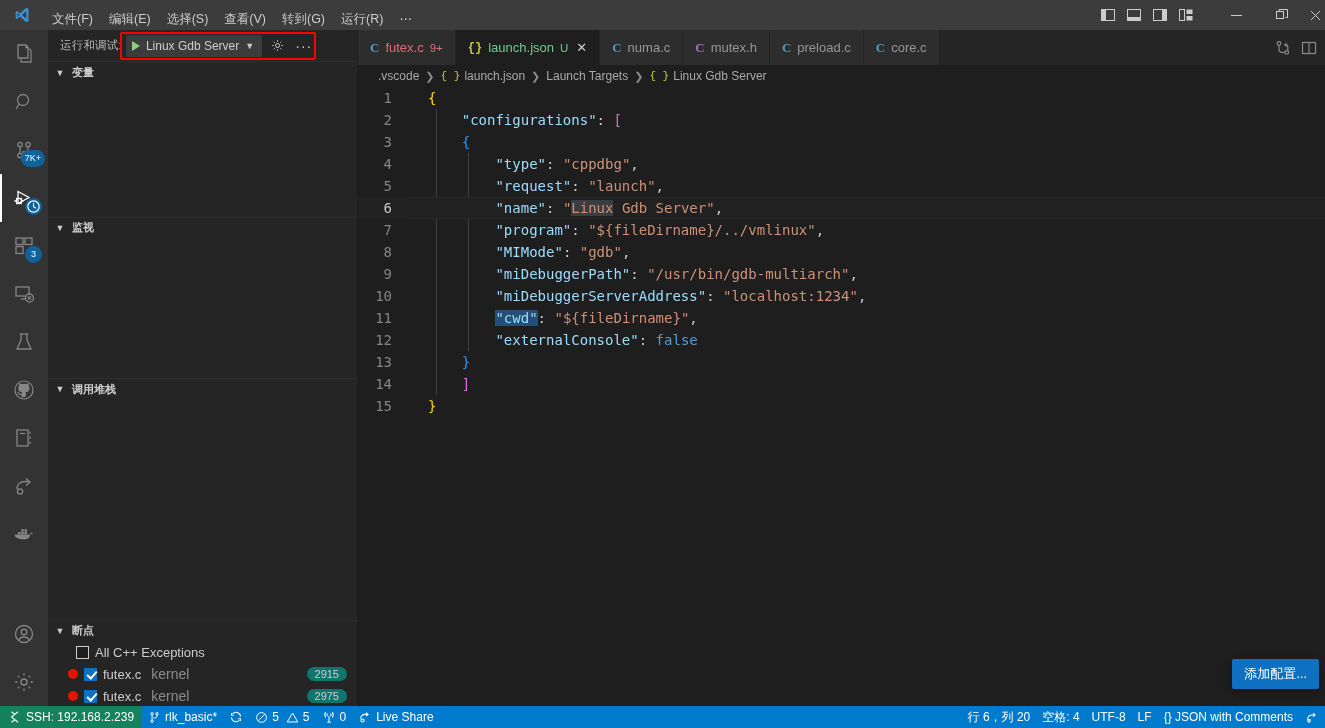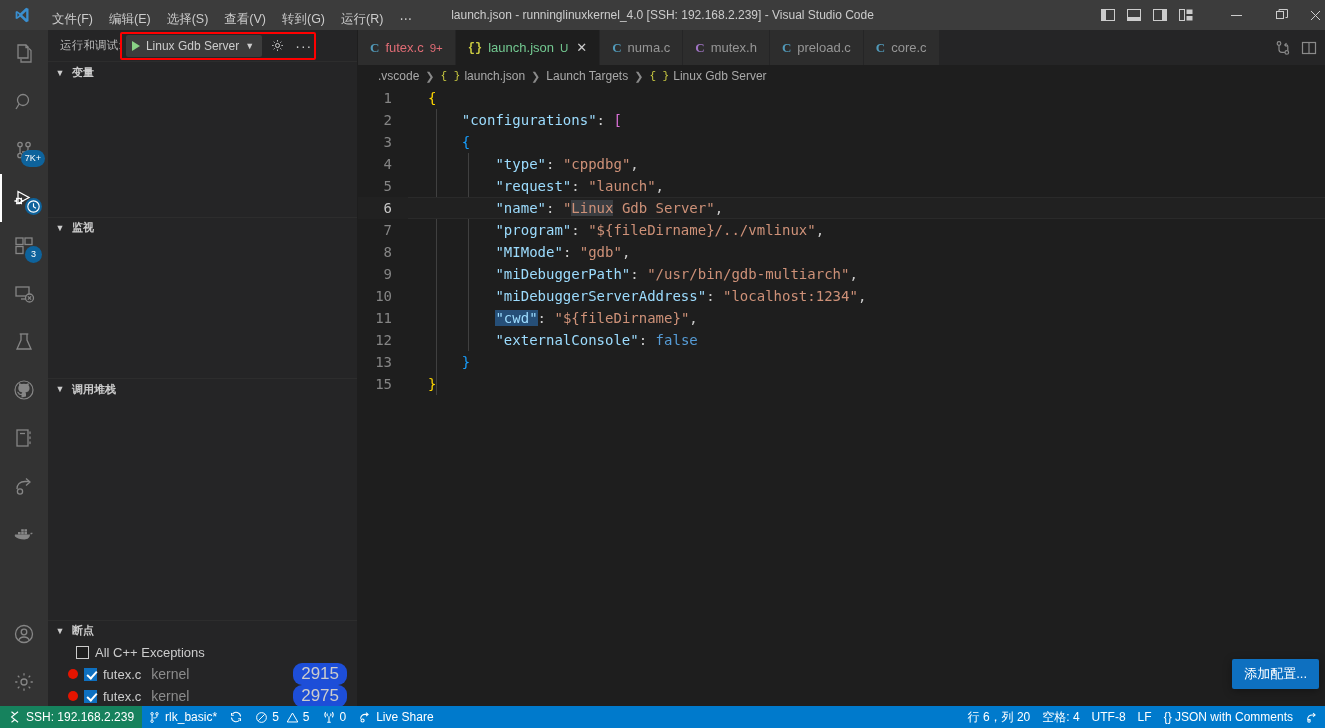--- a/index.html
+++ b/index.html
@@ -101,22 +101,22 @@
   }
   .bp-row .cb.checked { background: #0e70c0; border-color: #0e70c0; position: relative; }
   .bp-row .cb.checked::after {
     content: ""; position: absolute; left: 3.5px; top: 0.5px; width: 4px; height: 8px;
     border: solid #ffffff; border-width: 0 2px 2px 0; transform: rotate(42deg);
   }
   .bp-dot { width: 10px; height: 10px; border-radius: 50%; background: #e51400; margin-right: 6px; flex:0 0 10px;}
   .bp-name { color: #cccccc; }
   .bp-sub { color: #8c8c8c; margin-left: 10px; font-size: 14px; }
   .bp-line {
-    margin-left: auto; margin-right: 10px; background: #1d4ed8; color: #cccccc;
-    border-radius: 9px; font-size: 17px; padding: 1px 8px;
+    margin-left: auto; margin-right: 10px; background: #0f766e; color: #cccccc;
+    border-radius: 9px; font-size: 11px; padding: 1px 8px;
   }
   .bp-indent { padding-left: 28px; }
 
   
   .editor-area { flex: 1; display: flex; flex-direction: column; background: #1e1e1e; min-width: 0; position: relative; }
   .tabs { height: 35px; background: #252526; display: flex; flex: 0 0 35px; position: relative; }
   .tab {
     display: flex; align-items: center; gap: 6px; padding: 0 12px; height: 35px;
     background: #2d2d2d; color: #969696; font-size: 13px; border-right: 1px solid #252526;
     white-space: nowrap; position: relative; max-width: 240px;
@@ -206,21 +206,20 @@
     </div>
     <div class="menu">
       <div class="menu-item">文件(F)</div>
       <div class="menu-item">编辑(E)</div>
       <div class="menu-item">选择(S)</div>
       <div class="menu-item">查看(V)</div>
       <div class="menu-item">转到(G)</div>
       <div class="menu-item">运行(R)</div>
       <div class="menu-item">⋯</div>
     </div>
-    <div class="title-center">launch.json - runninglinuxkernel_4.0 [SSH: 192.168.2.239] - Visual Studio Code</div>
     <div class="title-right">
       <div class="layout-btn">
         <svg width="16" height="16" viewBox="0 0 16 16">
             <rect x="1.5" y="2.5" width="13" height="11" fill="none" stroke="#cccccc"></rect>
             <rect x="2" y="3" width="4" height="10" fill="#cccccc"></rect>
           </svg>
       </div>
       <div class="layout-btn">
         <svg width="16" height="16" viewBox="0 0 16 16">
             <rect x="1.5" y="2.5" width="13" height="11" fill="none" stroke="#cccccc"></rect>
@@ -555,20 +554,24 @@
         </div>
         <div class="cline">
           <span class="lnum">12</span>
           <span class="ctext">        <span class="k-key">"externalConsole"</span><span class="k-pun">: </span><span class="k-bool">false</span></span>
         </div>
         <div class="cline">
           <span class="lnum">13</span>
           <span class="ctext">    <span class="k-brace3">}</span></span>
         </div>
         <div class="cline">
+          <span class="lnum">14</span>
+          <span class="ctext">    <span class="k-brace2">]</span></span>
+        </div>
+        <div class="cline">
           <span class="lnum">15</span>
           <span class="ctext"><span class="k-brace1">}</span></span>
         </div>
 
       </div>
 
       <div class="add-config">添加配置...</div>
     </div>
   </div>
 

